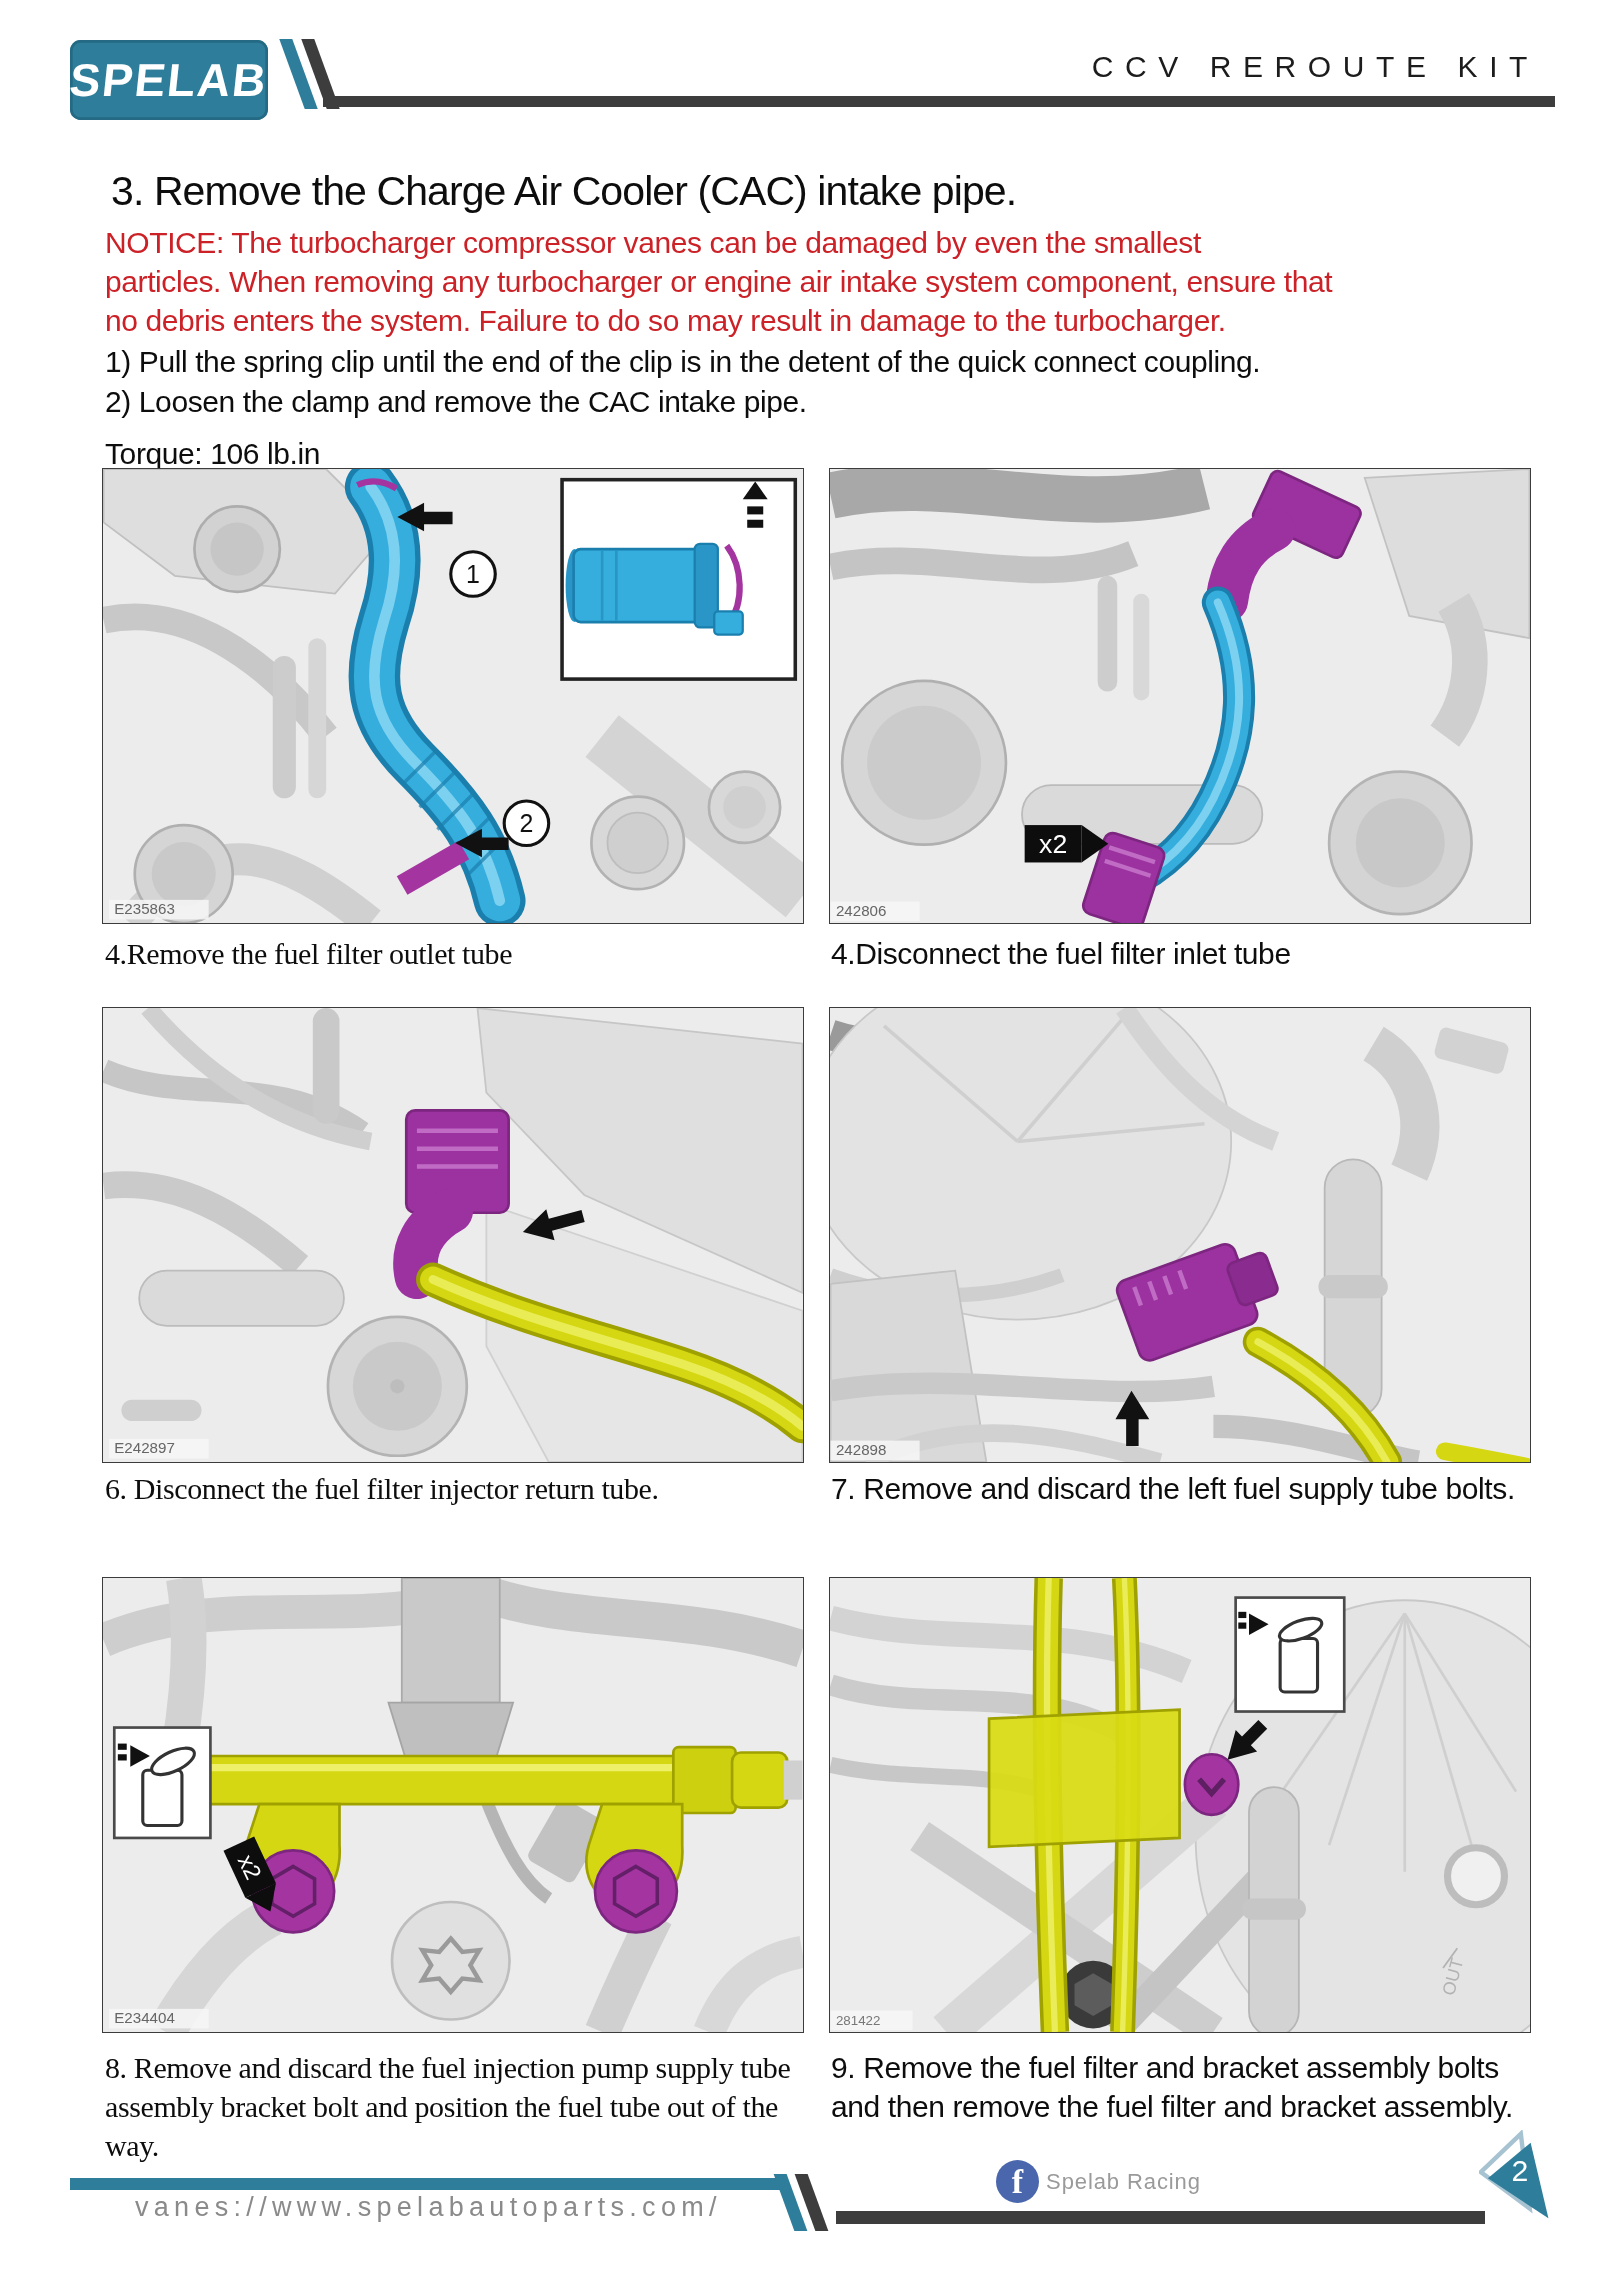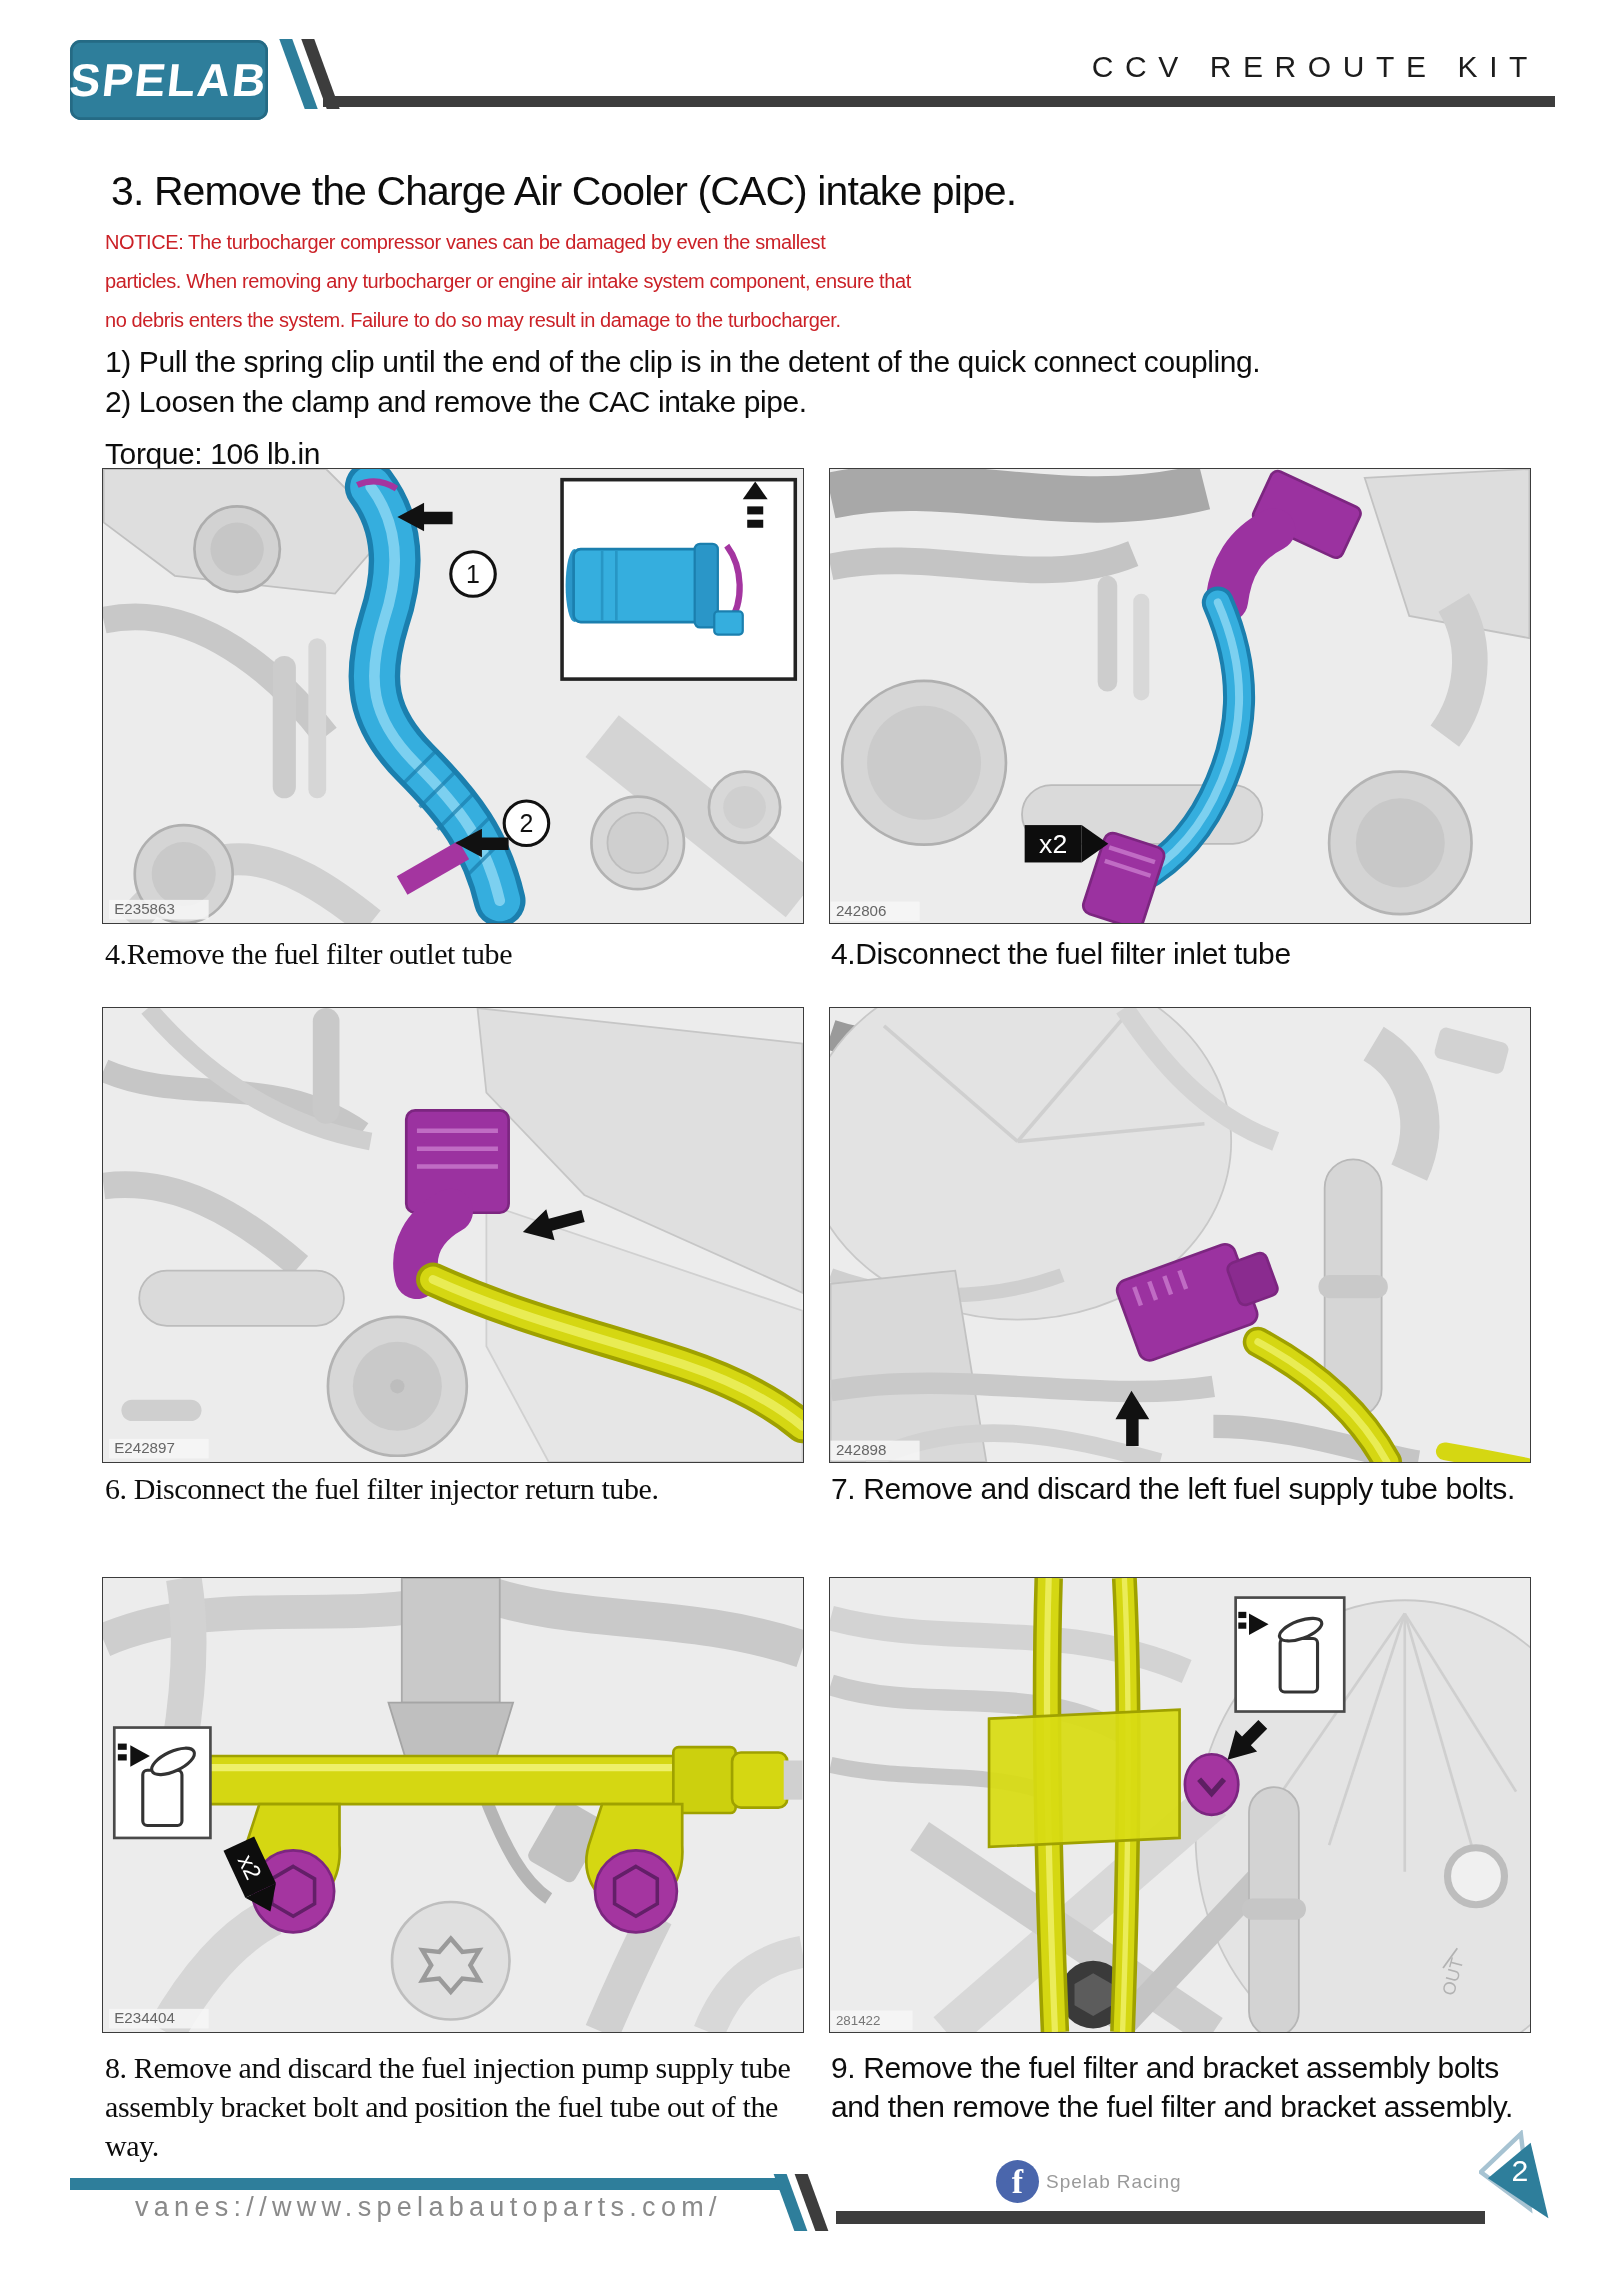--- a/index.html
+++ b/index.html
@@ -15,21 +15,21 @@
     box-shadow: inset 0 0 0 2.7px #256a84; }
   .logo-text { color:#fff; font-size:46px; font-weight:bold; letter-spacing:1.8px; transform:skewX(-6deg); }
   .hdr-slash { top:39px; width:13.4px; height:70px; transform:skewX(20deg); }
   .hdr-slash.teal { left:292px; background:#2e7e9b; }
   .hdr-slash.dark { left:314px; background:#3d3d3d; }
   .kit-title { right:83px; top:50px; font-size:30px; letter-spacing:11.6px; color:#1c1c1c; font-weight:500; }
   .hdr-rule { left:323px; top:96px; width:1232px; height:10.7px; background:#3d3d3d; }
 
   
   .section-title { left:111px; top:168px; font-size:41px; letter-spacing:-0.9px; color:#0d0d0d; }
-  .notice { left:105px; top:223px; width:1479px; font-size:20px; letter-spacing:-0.4px;
+  .notice { left:105px; top:223px; width:1479px; font-size:30px; letter-spacing:-0.4px;
     color:#cb2127; line-height:39px; }
   .steps { left:105px; top:342px; font-size:30px; letter-spacing:-0.4px; color:#0d0d0d; line-height:40px; }
   .torque { margin-top:11.6px; }
 
   
   .fig { width:700px; height:454px; background:#ececec; border:1.8px solid #3c3c3c; overflow:hidden; }
   .fig svg { display:block; width:100%; height:100%; }
   .fig-r1 { top:468px; } .fig-r2 { top:1007px; } .fig-r3 { top:1577px; }
   .fig-c1 { left:102px; } .fig-c2 { left:829px; }
   .cap { width:717px; font-size:30px; letter-spacing:-0.4px; line-height:39px; color:#0d0d0d; }
@@ -40,21 +40,21 @@
   .ftr-teal-bar { left:70px; top:2178px; width:718px; height:11.6px; background:#2e7e9b; }
   .ftr-url { left:135px; top:2192px; font-size:27px; letter-spacing:5.3px; color:#8a8a8a; }
   .ftr-slash { top:2174px; width:12.5px; height:57px; transform:skewX(20deg); }
   .ftr-slash.teal { left:784px; background:#2e7e9b; }
   .ftr-slash.dark { left:805px; background:#3d3d3d; }
   .ftr-dark-bar { left:836px; top:2211px; width:649px; height:12.5px; background:#3d3d3d; }
   .fb-row { left:996px; top:2160px; display:flex; align-items:center; gap:7.1px; }
   .fb-circle { width:43px; height:43px; border-radius:50%; background:#4a66ac; color:#fff;
     display:flex; align-items:center; justify-content:center; font-size:34px; font-weight:bold;
     font-family:"Liberation Serif", serif; }
-  .fb-label { font-size:19px; color:#9a9a9a; letter-spacing:0.9px; }
+  .fb-label { font-size:22px; color:#9a9a9a; letter-spacing:0.9px; }
   .page-marker { left:1479px; top:2130px; width:89px; height:109px; }
 
   svg text { font-family:"Liberation Sans", sans-serif; }
 </style>
 </head>
 <body>
 
 <div class="page">
 
   <div class="abs logo-box">

